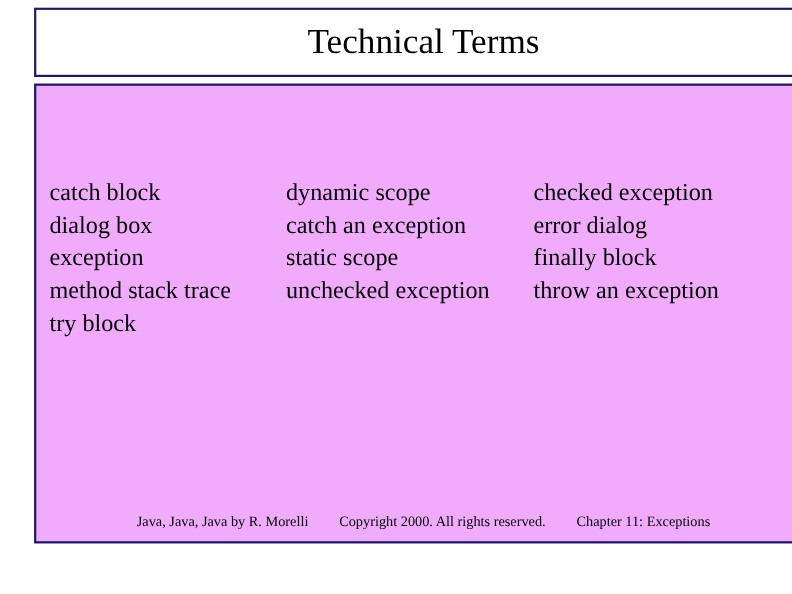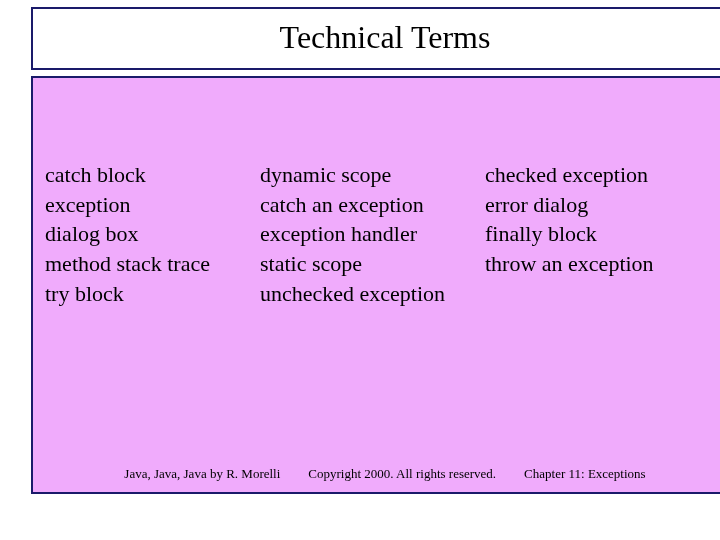--- a/index.html
+++ b/index.html
@@ -66,30 +66,29 @@
   <div class="title-box">
     <span>Technical Terms</span>
   </div>
 
   <div class="body-box">
 
     <div class="columns">
 
       <div class="col col1">
         <div>catch block</div>
+        <div>dialog box</div>
         <div>exception</div>
-        <div>dialog box</div>
         <div>method stack trace</div>
         <div>try block</div>
       </div>
 
       <div class="col col2">
         <div>dynamic scope</div>
         <div>catch an exception</div>
-        <div>exception handler</div>
         <div>static scope</div>
         <div>unchecked exception</div>
       </div>
 
       <div class="col col3">
         <div>checked exception</div>
         <div>error dialog</div>
         <div>finally block</div>
         <div>throw an exception</div>
       </div>

